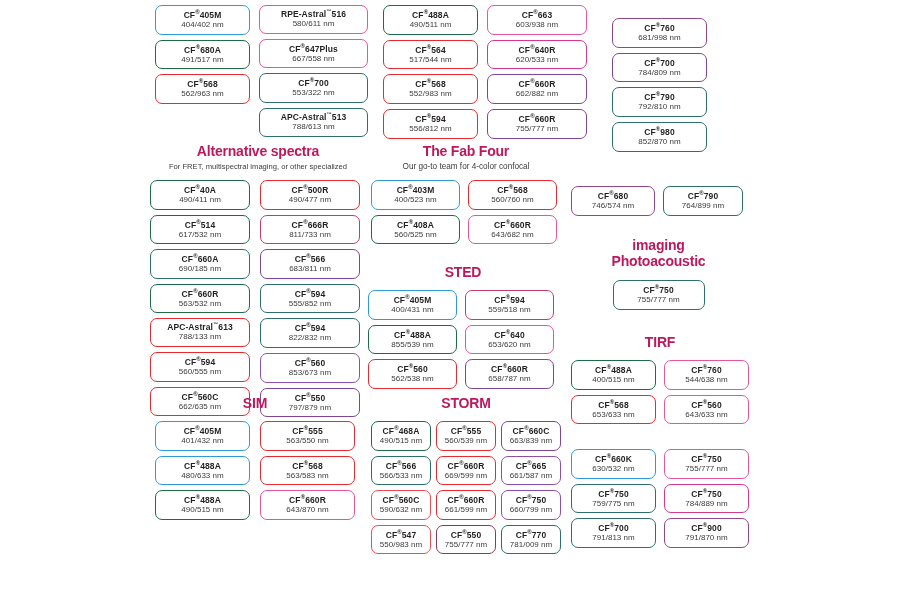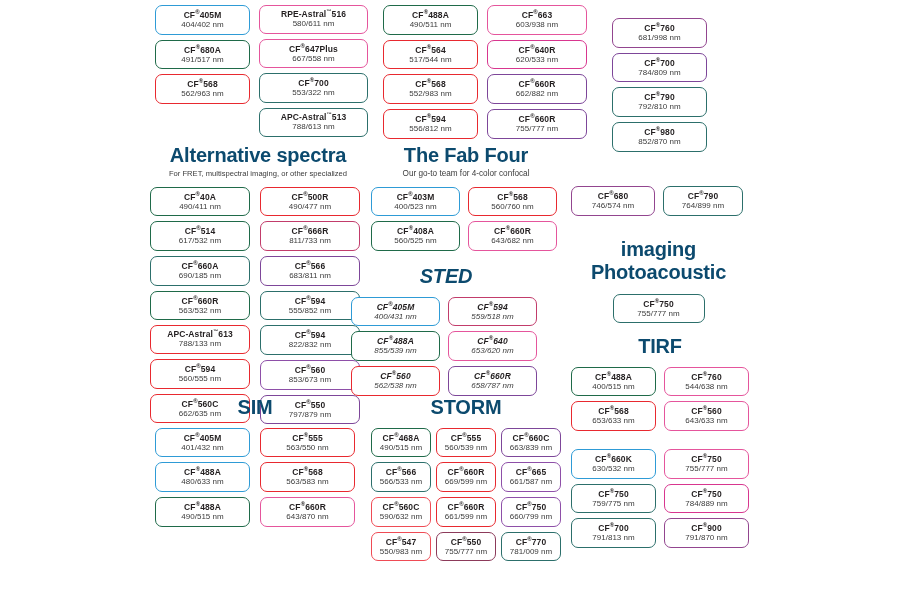--- a/index.html
+++ b/index.html
@@ -45,24 +45,24 @@
   }
   .chip .spec{
     font-size:8px;
     color:#3b3b3b;
     white-space:nowrap;
     margin-top:1px;
   }
 
   
   .sec-title{
-    font-size:20px;
+    font-size:14px;
     font-weight:bold;
     text-align:center;
-    color:#0c4a6e;
+    color:#be185d;
     letter-spacing:-.2px;
     line-height:1.14;
   }
   .sec-sub{
     font-size:8.2px;
     text-align:center;
     color:#3b3b3b;
     margin-top:2px;
     white-space:nowrap;
   }
@@ -256,21 +256,21 @@
             <div class="spec">560/760 nm</div>
           </div>
           <div class="chip" style="border-color: rgb(229, 85, 156);">
             <div class="name">CF<span class="reg">®</span>660R</div>
             <div class="spec">643/682 nm</div>
           </div>
         </div>
     </div>
   </div>
 
-  <div class="blk" style="left:351px;top:265px;width:190px;font-style:italic;">
+  <div class="blk" style="left:368px;top:265px;width:190px;">
     <div class="sec-title">STED</div>
     <div class="row" style="gap:8px;margin-top:9px;">
       <div class="col" style="width:89px;">
           <div class="chip" style="border-color: rgb(46, 155, 214);">
             <div class="name">CF<span class="reg">®</span>405M</div>
             <div class="spec">400/431 nm</div>
           </div>
           <div class="chip" style="border-color: rgb(31, 106, 73);">
             <div class="name">CF<span class="reg">®</span>488A</div>
             <div class="spec">855/539 nm</div>

